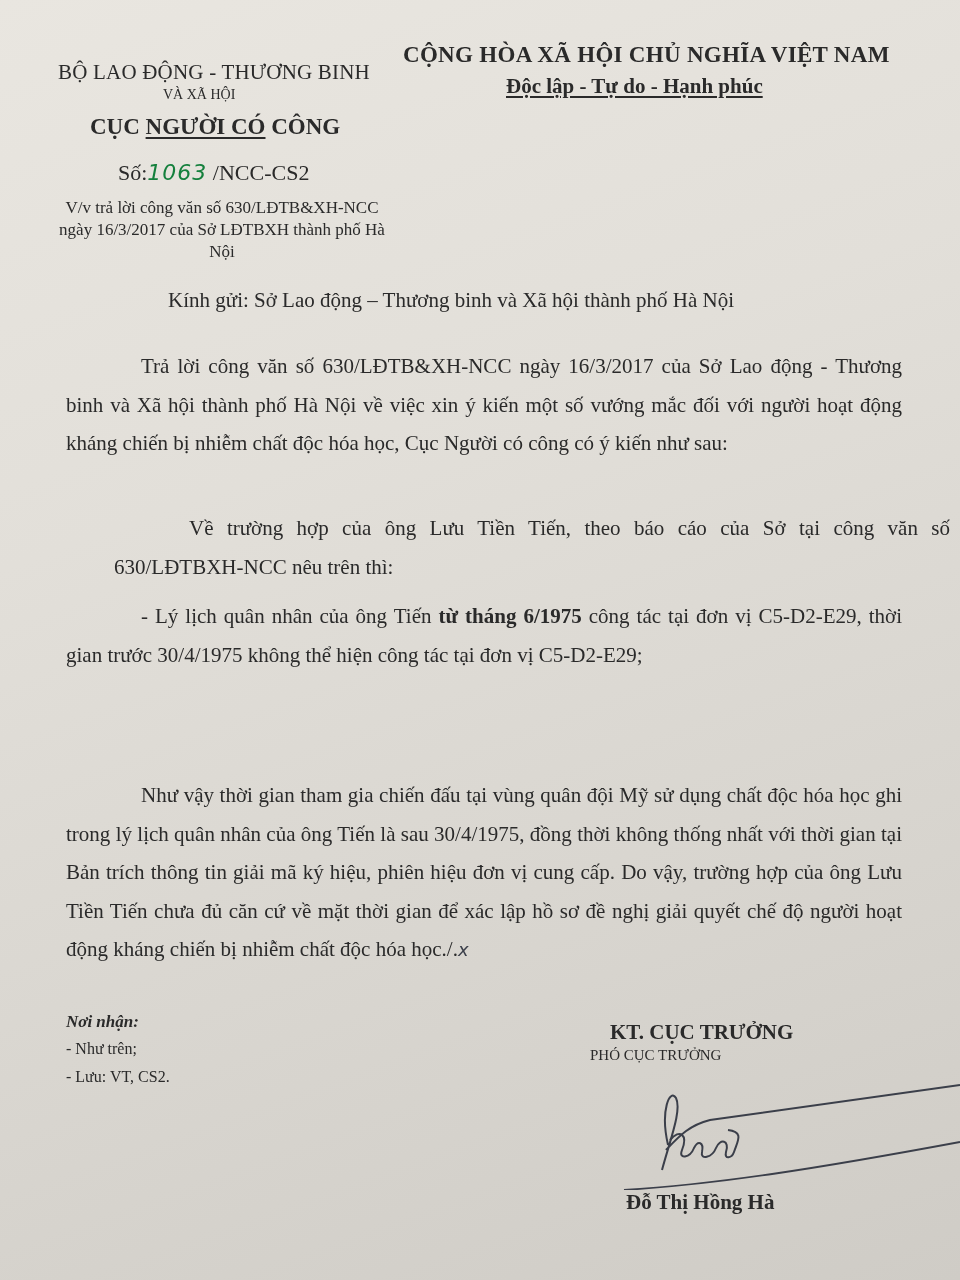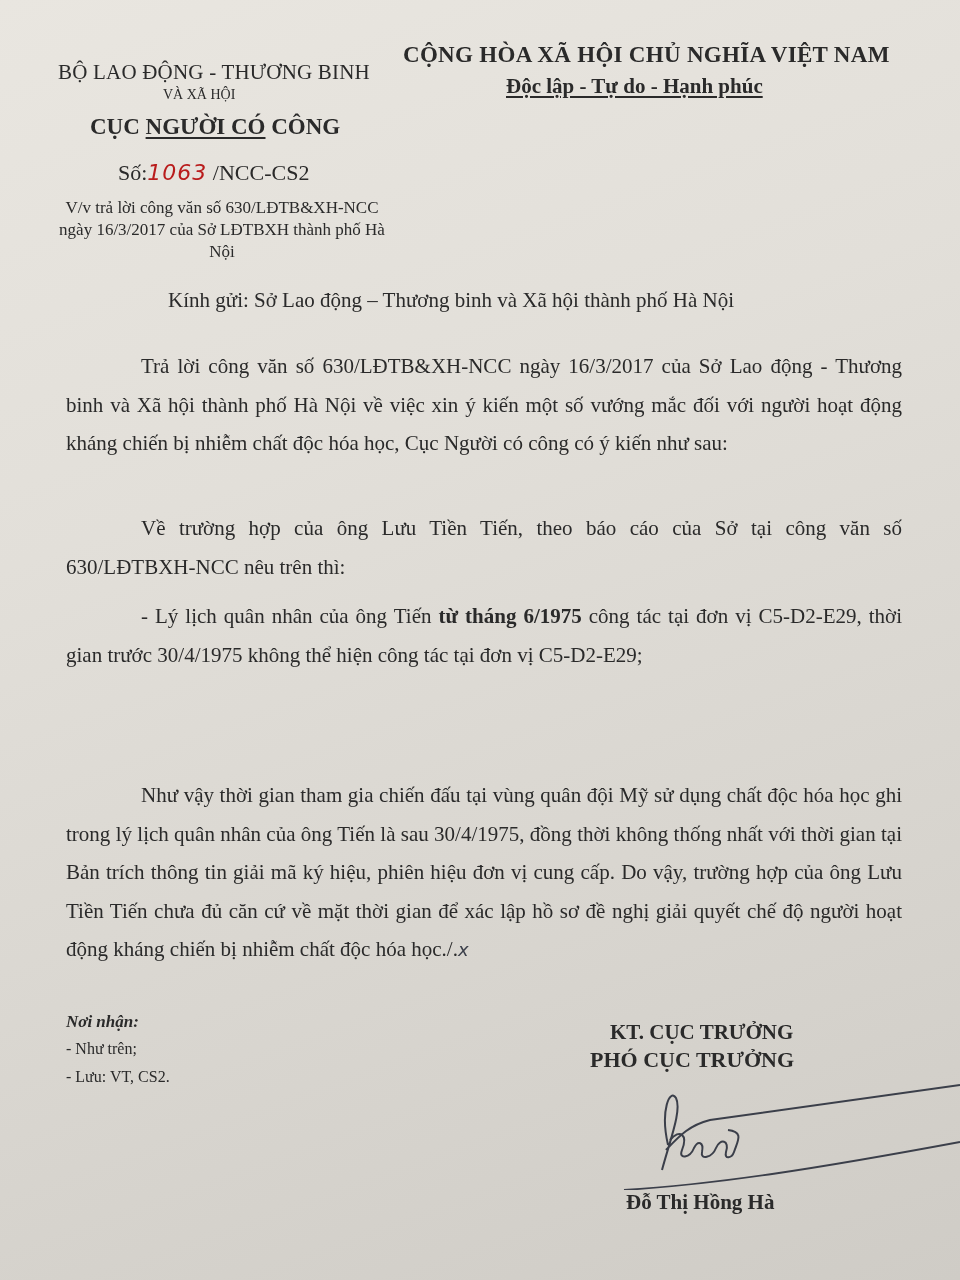--- a/index.html
+++ b/index.html
@@ -12,48 +12,48 @@
   }
   .page { position: absolute; inset: 0; }
   .abs { position: absolute; white-space: nowrap; }
 
   
   .org-parent { left: 58px; top: 60px; font-size: 21px; letter-spacing: 0.2px; }
   .org-parent2 { left: 163px; top: 87px; font-size: 14px; }
   .org-name { left: 90px; top: 114px; font-size: 23px; font-weight: bold; }
   .org-name .ul { text-decoration: underline; text-underline-offset: 3px; }
   .doc-num { left: 118px; top: 160px; font-size: 22px; }
-  .hand { font-family: "DejaVu Sans", sans-serif; font-style: italic; font-weight: 300; color: #b91c1c; letter-spacing: 1px; }
+  .hand { font-family: "DejaVu Sans", sans-serif; font-style: italic; font-weight: 300; color: #15803d; letter-spacing: 1px; }
   .subject { left: 52px; top: 197px; width: 340px; font-size: 17px; line-height: 22px; text-align: center; white-space: normal; }
 
   
   .nation { left: 403px; top: 42px; font-size: 23px; font-weight: bold; letter-spacing: 0.3px; }
   .motto { left: 506px; top: 74px; font-size: 21px; font-weight: bold; text-decoration: underline; text-underline-offset: 3px; }
   .date-line { left: 443px; top: 150px; font-size: 22px; font-style: italic; }
   .date-line .hand { font-style: italic; font-size: 24px; margin: 0 12px; }
 
   
   .recipient { left: 168px; top: 288px; font-size: 21px; }
   .body-text { left: 66px; width: 836px; font-size: 21px; line-height: 38.5px; white-space: normal; text-align: justify; }
   .indent { text-indent: 75px; }
   .p1 { top: 347px; }
-  .p2 { top: 509px; }
+  .p2 { top: 509px; margin-left: 48px; }
   .p3 { top: 597px; }
   .p4 { top: 686px; }
   .p5 { top: 776px; }
   b { font-weight: bold; }
   .mark { font-family: "DejaVu Sans", sans-serif; font-style: italic; font-size: 18px; color: #3b3f4a; }
 
   
   .recv-title { left: 66px; top: 1012px; font-size: 17px; font-style: italic; font-weight: bold; }
   .recv-item { left: 66px; font-size: 16px; }
   .recv-1 { top: 1040px; }
   .recv-2 { top: 1068px; }
   .sign-1 { left: 596px; top: 1020px; font-size: 21px; font-weight: bold; margin-left: 14px; }
-  .sign-2 { left: 590px; top: 1047px; font-size: 22px; font-weight: bold; }
+  .sign-2 { left: 590px; top: 1047px; font-size: 15px; font-weight: normal; }
   .signer { left: 626px; top: 1190px; font-size: 21px; font-weight: bold; }
   .signature { position: absolute; left: 620px; top: 1080px; width: 340px; height: 110px; }
 </style>
 </head>
 <body>
 
 <div class="page">
 
   <div class="abs org-parent">BỘ LAO ĐỘNG - THƯƠNG BINH</div>
   <div class="abs org-parent2">VÀ XÃ HỘI</div>

